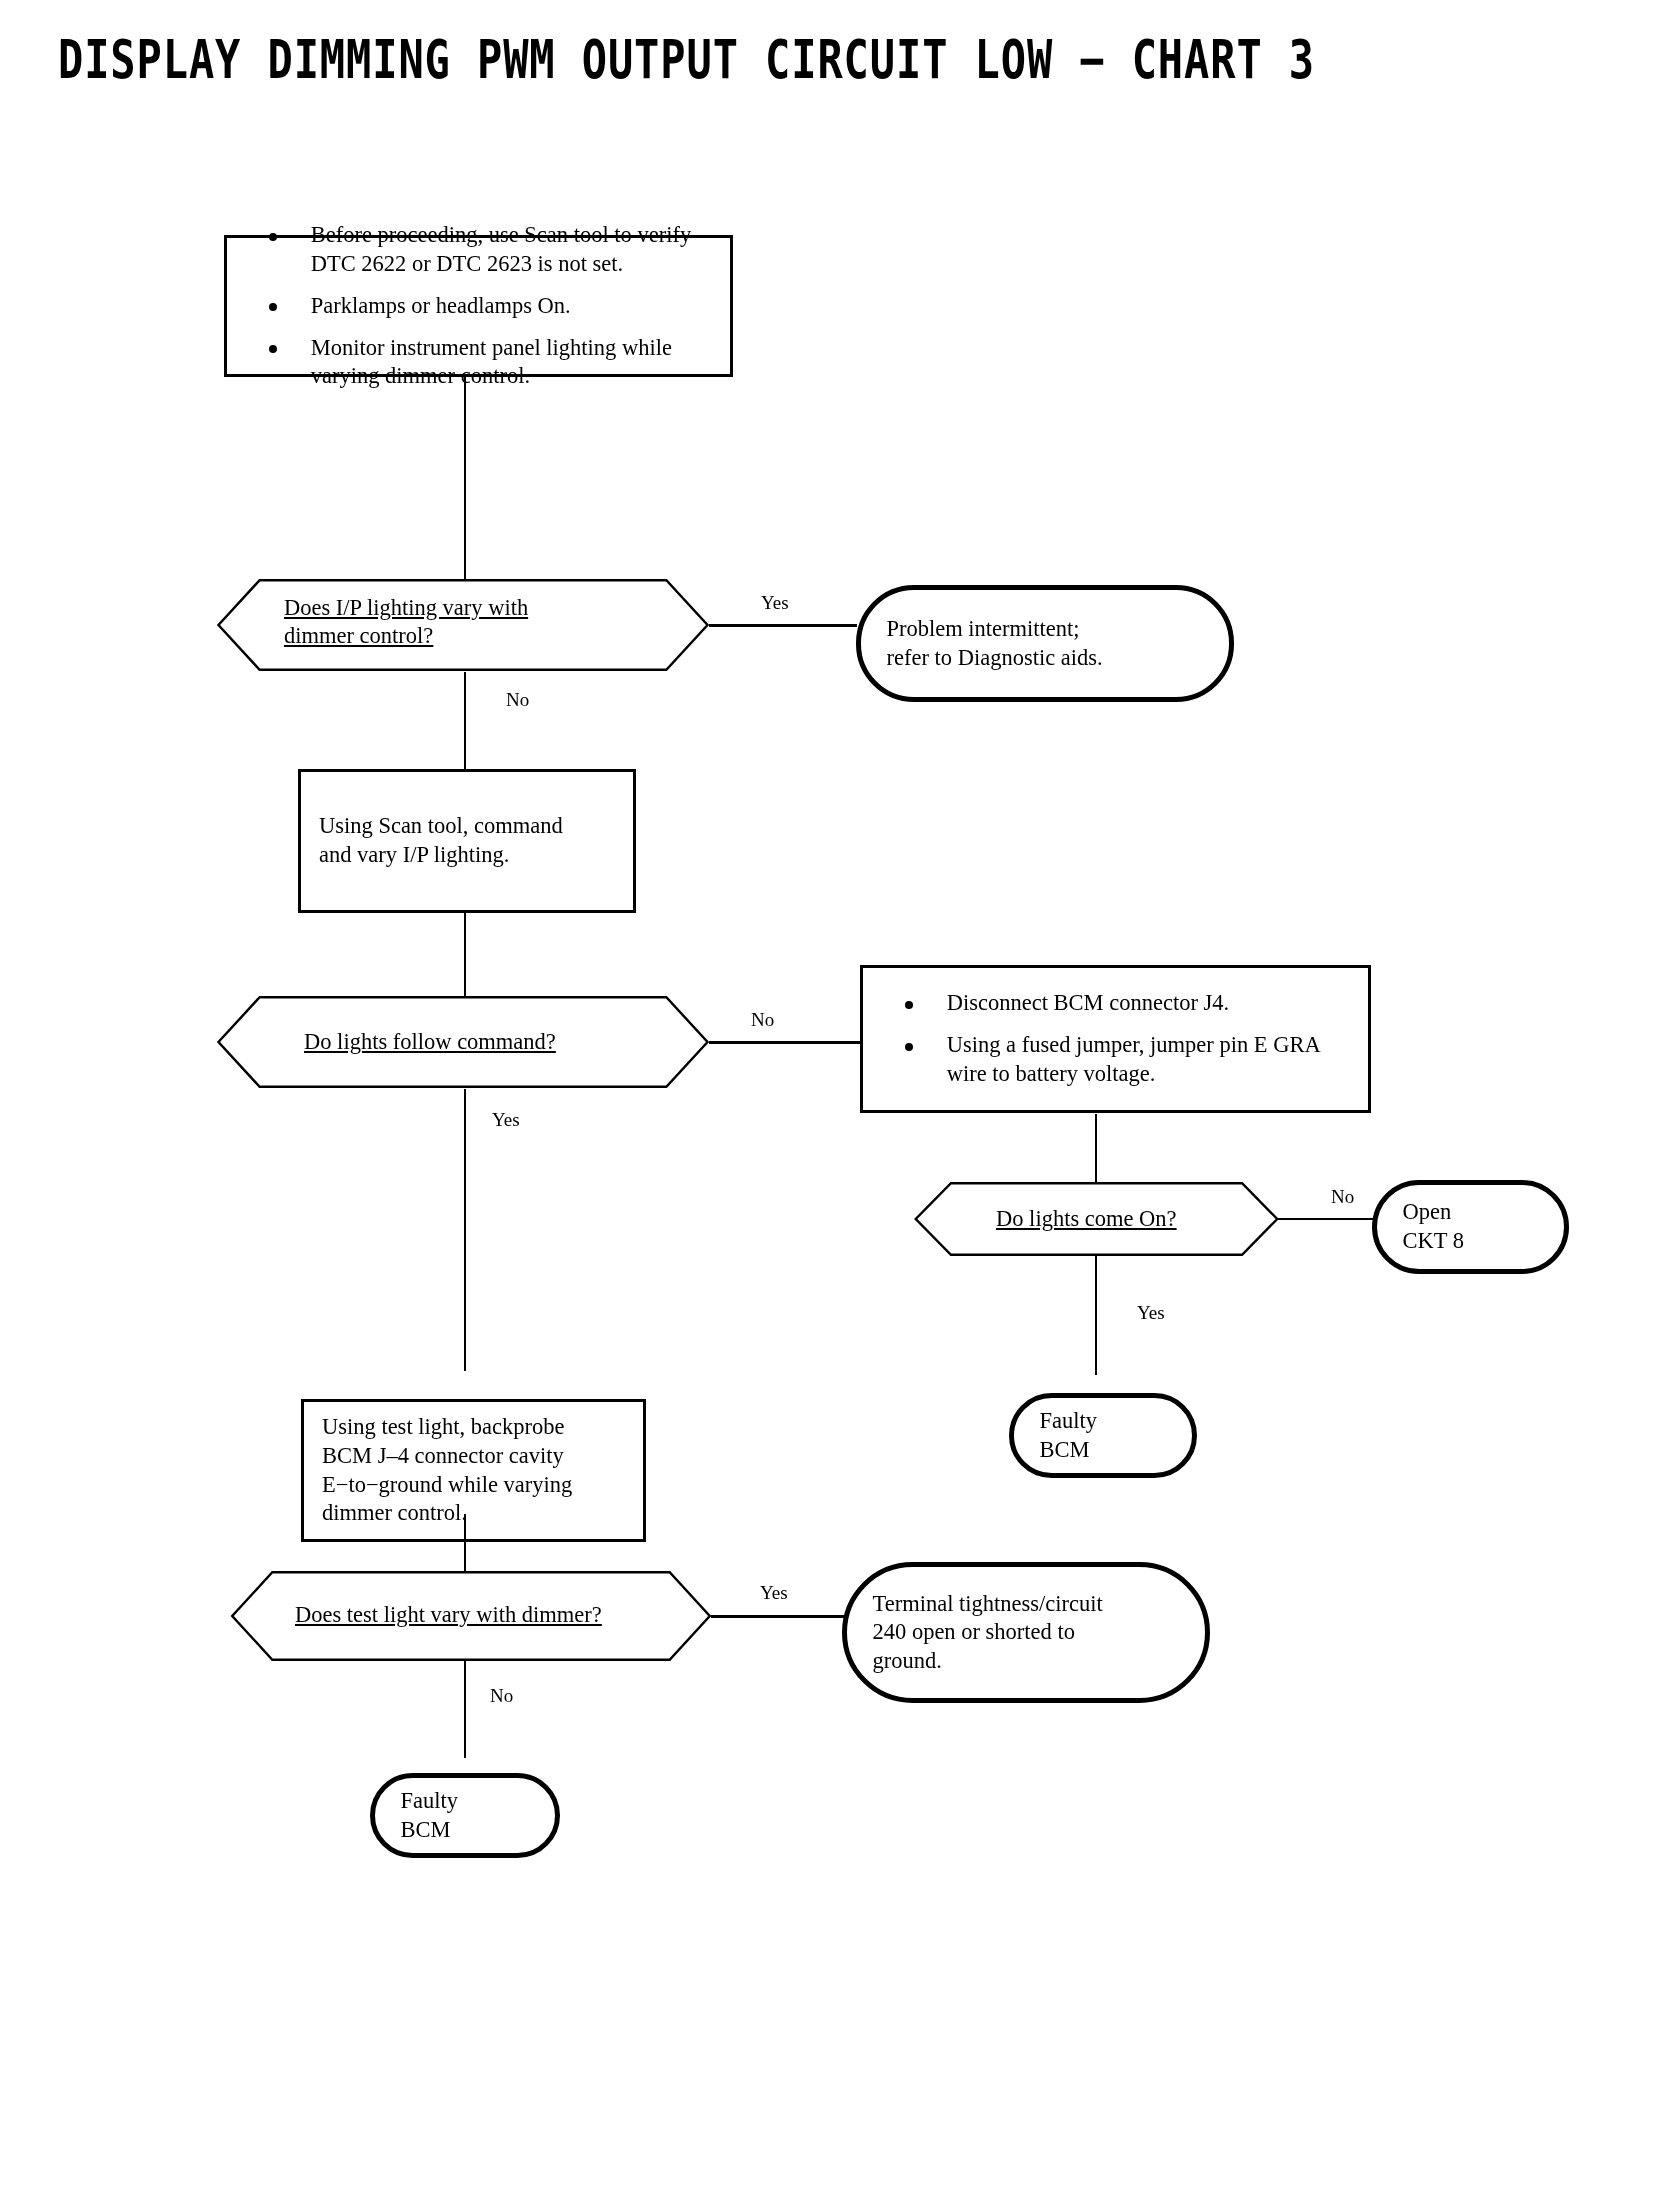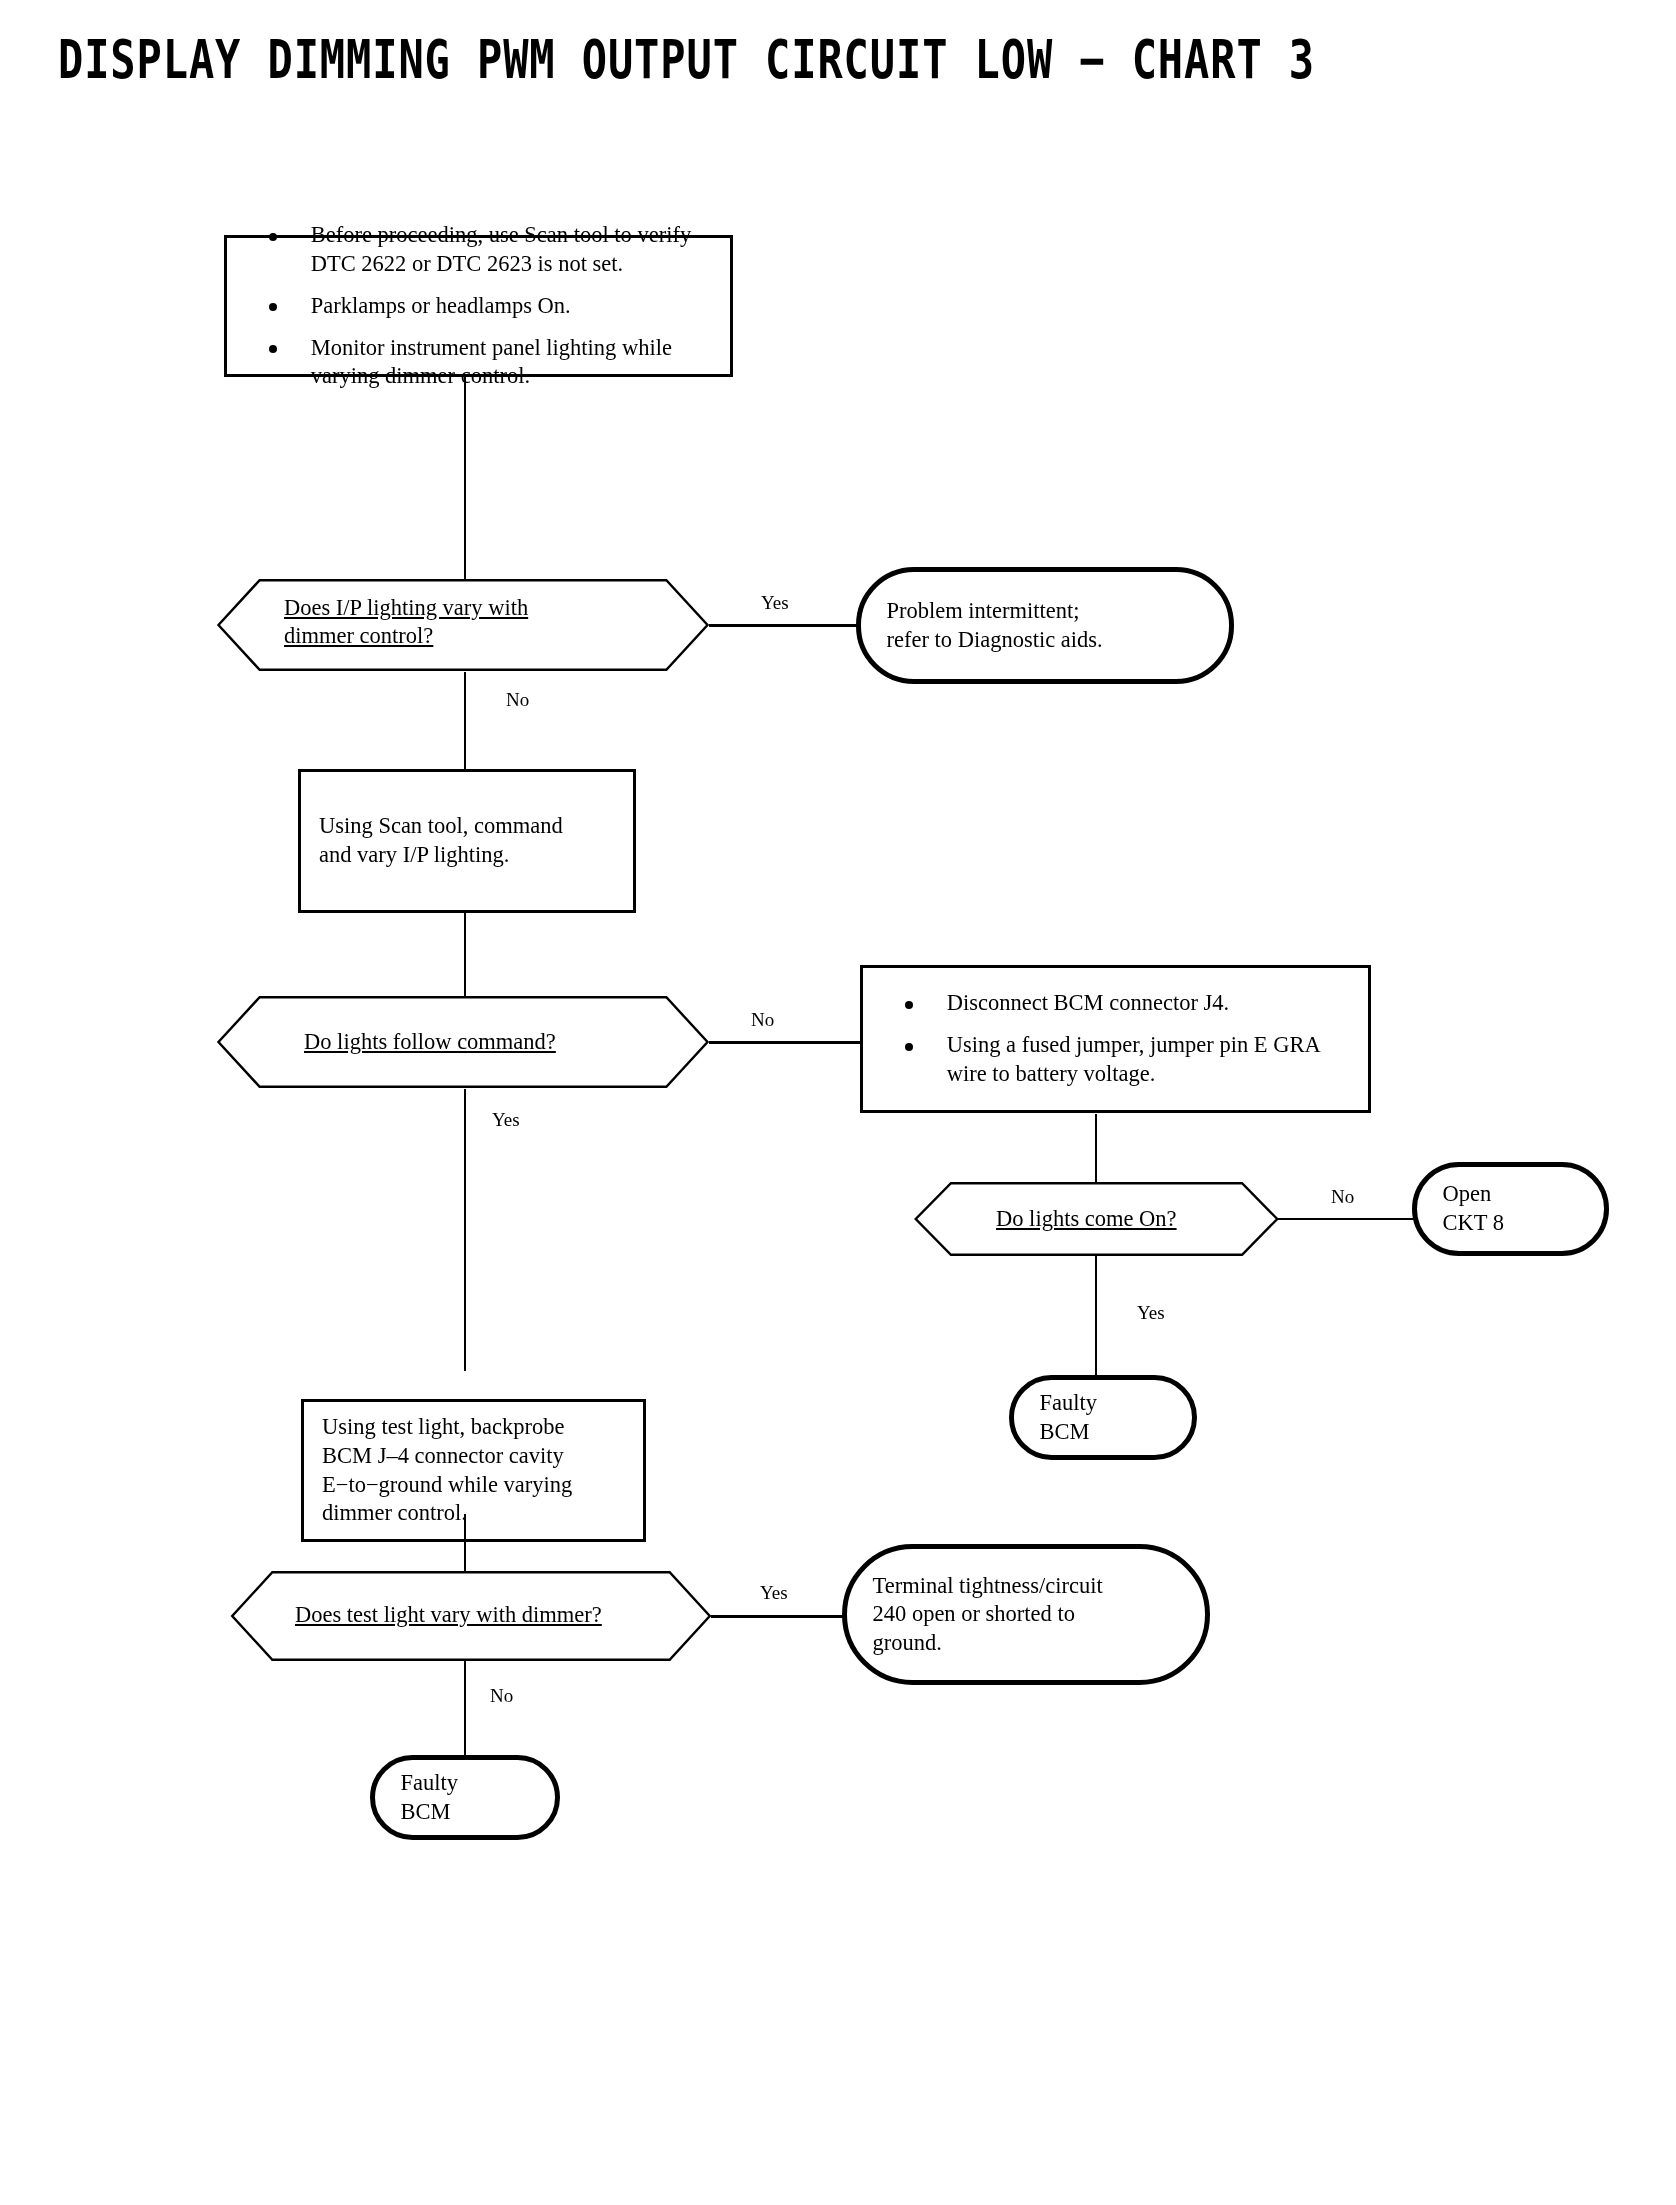--- a/index.html
+++ b/index.html
@@ -55,21 +55,21 @@
     left:4.9px; top:11.5px;
     width:8px;height:8px;
     border-radius:50%;
     background:#000;
   }
 
   
   .term{
     border:5.5px solid #000;
     background:#fff;
-    display:flex;align-items:center;
+    display:flex;align-items:center;margin-top:18px;
   }
   .term .txt{padding-left:25.5px;padding-right:12px;}
 
   
   .hex{position:absolute;}
   .hex svg{position:absolute;left:0;top:0;overflow:visible;}
   .hex .hextxt{
     position:absolute;
     font-size:22.5px;
     line-height:1.27;
@@ -163,21 +163,21 @@
   <div class="hex" style="left:914px;top:1182px;width:365px;height:74px;">
     <svg width="365" height="74" viewBox="0 0 600 122">
       <polygon points="60,2 540,2 598,61 540,120 60,120 2,61" fill="#ffffff" stroke="#000000" stroke-width="4"></polygon>
     </svg>
     <div class="hextxt" style="left:82px;top:23px;">Do lights come On?</div>
   </div>
 
   <div class="hline" style="left:1278px;top:1218px;width:144px;"></div>
   <div class="elabel" style="left:1331px;top:1187px;">No</div>
 
-  <div class="node term" style="left:1412px;top:1162px;width:197px;height:94px;border-radius:47px;">
+  <div class="node term" style="left:1372px;top:1162px;width:197px;height:94px;border-radius:47px;">
     <div class="txt">Open
 CKT 8</div>
   </div>
 
   <div class="vline" style="left:1095px;top:1256px;height:119px;"></div>
   <div class="elabel" style="left:1137px;top:1303px;">Yes</div>
 
   <div class="node term" style="left:1009px;top:1375px;width:188px;height:85px;border-radius:43px;">
     <div class="txt">Faulty
 BCM</div>

